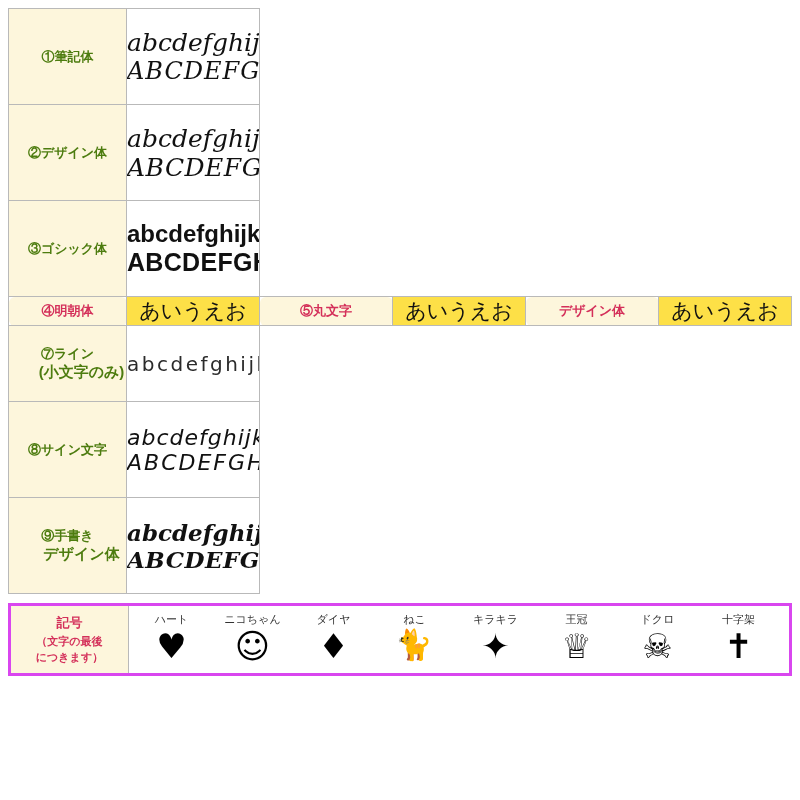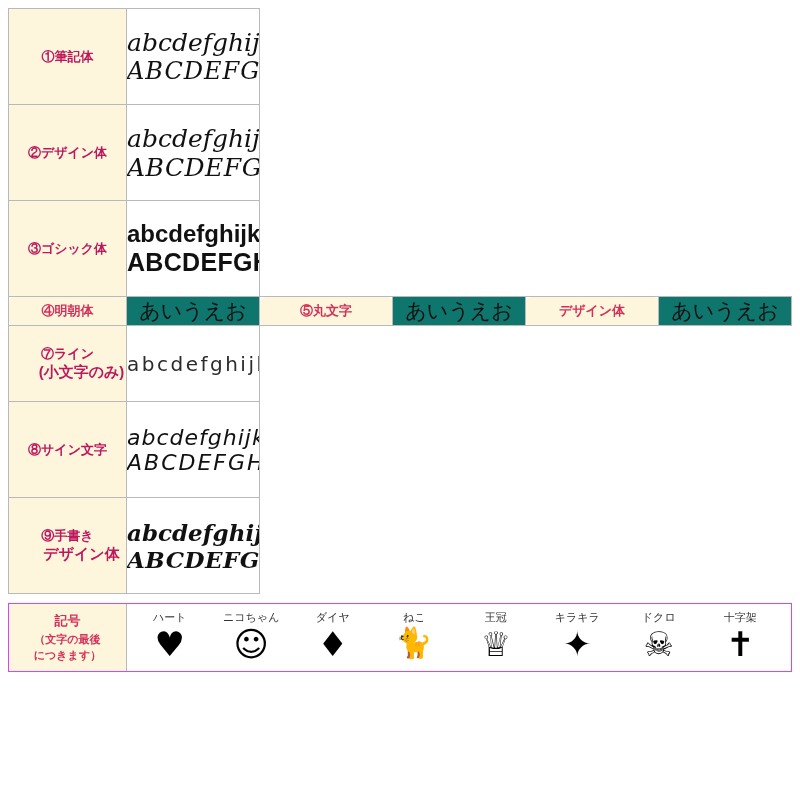--- a/index.html
+++ b/index.html
@@ -22,21 +22,21 @@
   }
   table.fonttable td {
     border: 1px solid #b9b9b9;
     vertical-align: middle;
     padding: 0;
   }
   .labelcell {
     width: 118px;
     background: #fdf6dc;
     text-align: center;
-    color: #be185d;
+    color: #4d7c0f;
     font-size: 13px;
     font-weight: bold;
     line-height: 1.35;
     padding: 4px 2px;
   }
   .labelcell .sub {
     font-size: 15px;
     font-weight: bold;
     display: block;
     margin-left: 28px;
@@ -71,21 +71,21 @@
   .minilabel {
     background: #fdf6dc;
     color: #d4305a;
     font-size: 13px;
     font-weight: bold;
     text-align: center;
     padding: 10px 2px;
     border-radius: 6px;
   }
   .minisample {
-    background: #0f766e;
+    background: #fde047;
     text-align: center;
     font-size: 21px;
     color: #111;
     padding: 10px 2px;
   }
   .mincho { font-family: "DejaVu Serif", serif; }
   .maru   { font-family: "DejaVu Sans", sans-serif; }
   .tegaki { font-family: "DejaVu Sans", sans-serif; }
 
   
@@ -98,21 +98,21 @@
   .r6 .line2 { font-size: 22px; letter-spacing: 2px; }
 
   
   .r7 { font-family: "DejaVu Serif", serif; font-style: italic; font-weight: bold; }
   .r7 .line1 { font-size: 23px; }
   .r7 .line2 { font-size: 23px; letter-spacing: 0.5px; }
 
   
   .symbolwrap {
     margin-top: 9px;
-    border: 1px solid #d946ef;
+    border: 3px solid #d946ef;
     width: 784px;
     display: flex;
     align-items: stretch;
     background: #ffffff;
   }
   .symbol-label {
     width: 118px;
     background: #fdf6dc;
     border-right: 1px solid #b9b9b9;
     color: #d4305a;
@@ -281,29 +281,29 @@
         <div class="symbol-glyph">♦</div>
       </div>
 
 
       <div class="symbol-item">
         <div class="symbol-name">ねこ</div>
         <div class="symbol-glyph small">🐈</div>
       </div>
 
       <div class="symbol-item">
+        <div class="symbol-name">キラキラ</div>
+        <div class="symbol-glyph">✦</div>
+      </div>
+
+      <div class="symbol-item">
         <div class="symbol-name">王冠</div>
         <div class="symbol-glyph">♕</div>
       </div>
 
-      <div class="symbol-item">
-        <div class="symbol-name">キラキラ</div>
-        <div class="symbol-glyph">✦</div>
-      </div>
-
 
       <div class="symbol-item">
         <div class="symbol-name">ドクロ</div>
         <div class="symbol-glyph">☠</div>
       </div>
 
       <div class="symbol-item">
         <div class="symbol-name">十字架</div>
         <div class="symbol-glyph">✝</div>
       </div>

